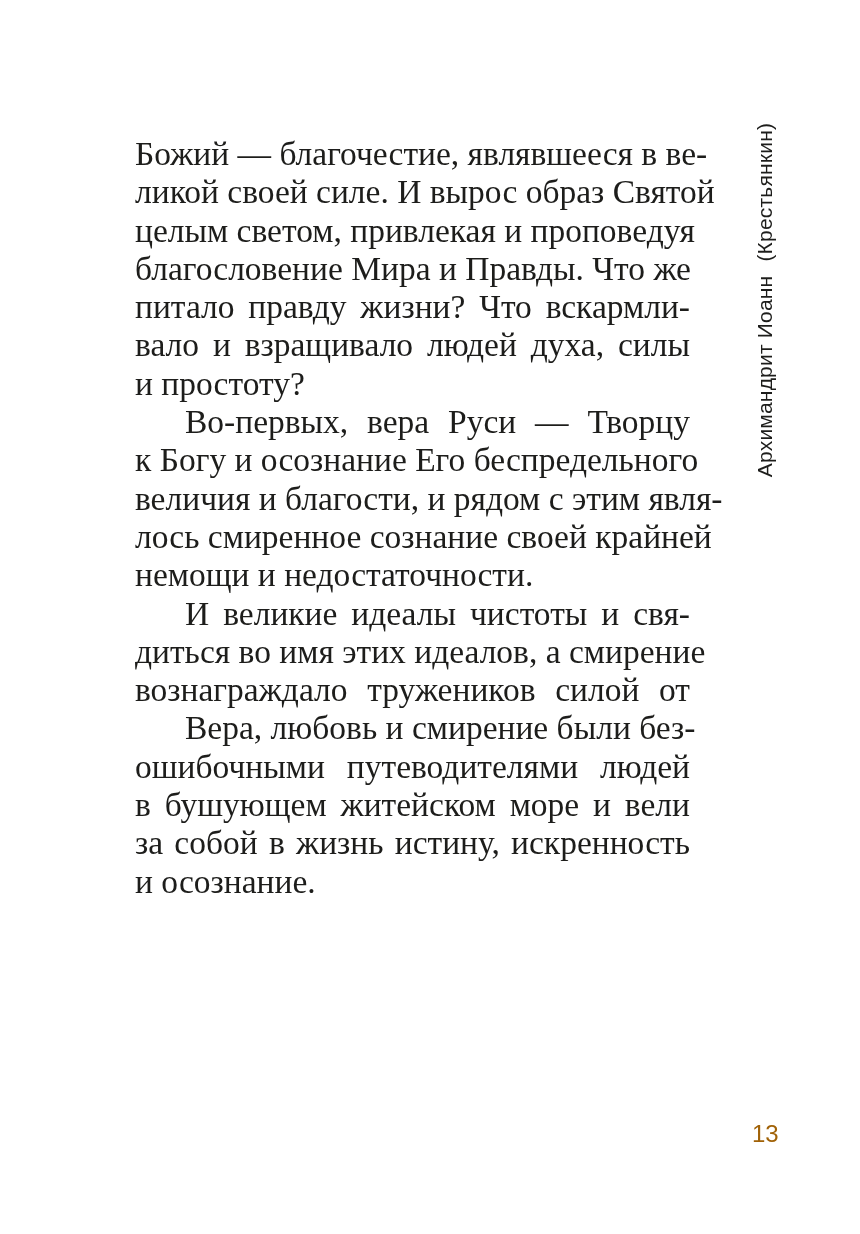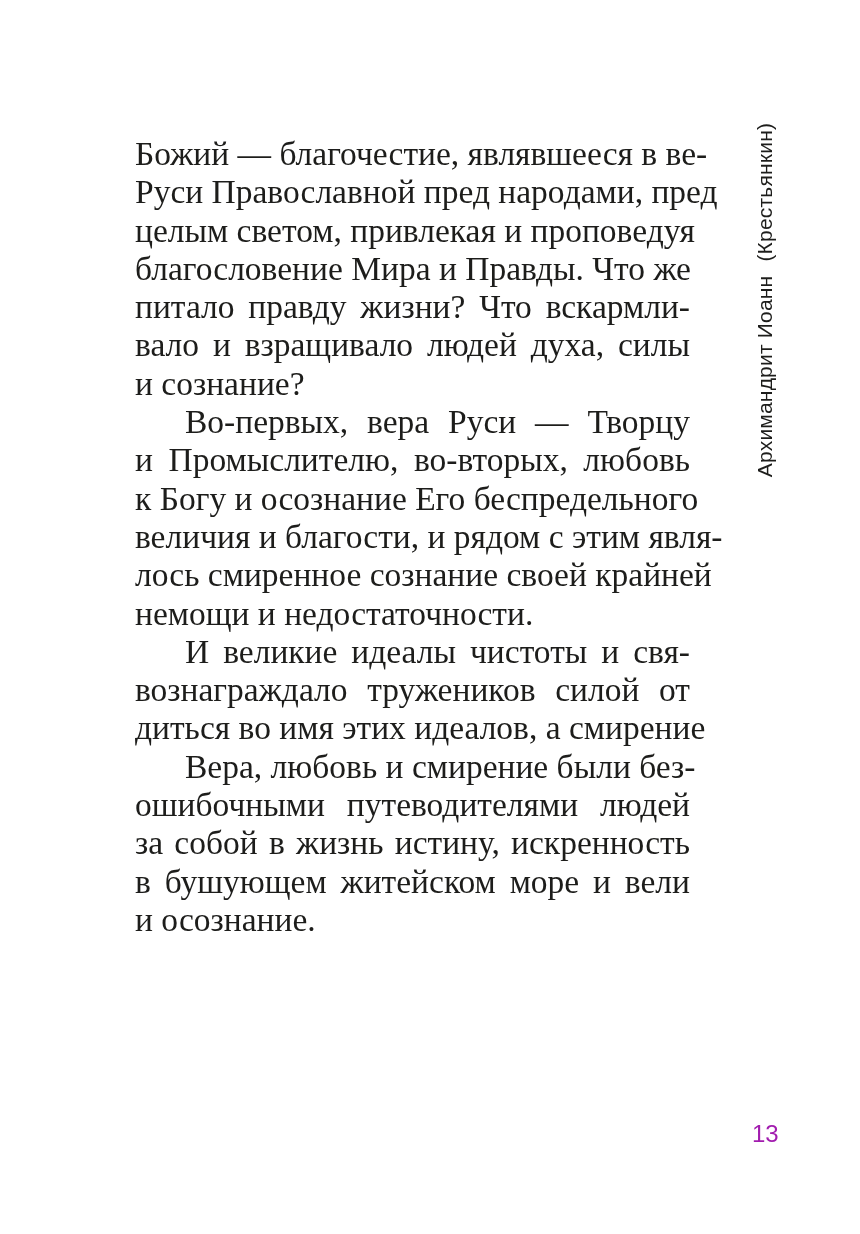--- a/index.html
+++ b/index.html
@@ -58,60 +58,59 @@
   .running-head .gap {
     display: inline-block;
     width: 14px;
   }
   .page-number {
     position: absolute;
     left: 752px;
     top: 1120px;
     font-family: "Liberation Sans", "DejaVu Sans", sans-serif;
     font-size: 24px;
-    color: #a21caf;
+    color: #a16207;
   }
 </style>
 </head>
 <body>
 
 <div class="page">
 
   <div class="body-text">
 
     <div>
       <span class="line">Божий — благочестие, являвшееся в ве-</span>
-      <span class="line">Руси Православной пред народами, пред</span>
+      <span class="line">ликой своей силе. И вырос образ Святой</span>
       <span class="line">целым светом, привлекая и проповедуя</span>
       <span class="line">благословение Мира и Правды. Что же</span>
       <span class="line">питало правду жизни? Что вскармли-</span>
       <span class="line">вало и взращивало людей духа, силы</span>
-      <span class="line last">и сознание?</span>
+      <span class="line last">и простоту?</span>
     </div>
 
     <div>
       <span class="line indent">Во-первых, вера Руси — Творцу</span>
-      <span class="line">и Промыслителю, во-вторых, любовь</span>
       <span class="line">к Богу и осознание Его беспредельного</span>
       <span class="line">величия и благости, и рядом с этим явля-</span>
       <span class="line">лось смиренное сознание своей крайней</span>
       <span class="line last">немощи и недостаточности.</span>
     </div>
 
     <div>
       <span class="line indent">И великие идеалы чистоты и свя-</span>
+      <span class="line">диться во имя этих идеалов, а смирение</span>
       <span class="line">вознаграждало тружеников силой от</span>
-      <span class="line">диться во имя этих идеалов, а смирение</span>
     </div>
 
     <div>
       <span class="line indent">Вера, любовь и смирение были без-</span>
       <span class="line">ошибочными путеводителями людей</span>
+      <span class="line">в бушующем житейском море и вели</span>
       <span class="line">за собой в жизнь истину, искренность</span>
-      <span class="line">в бушующем житейском море и вели</span>
       <span class="line last">и осознание.</span>
     </div>
   </div>
 
   <div class="running-head">
     <span>Архимандрит Иоанн</span><span class="gap"></span><span>(Крестьянкин)</span>
   </div>
 
   <div class="page-number">13</div>
 

